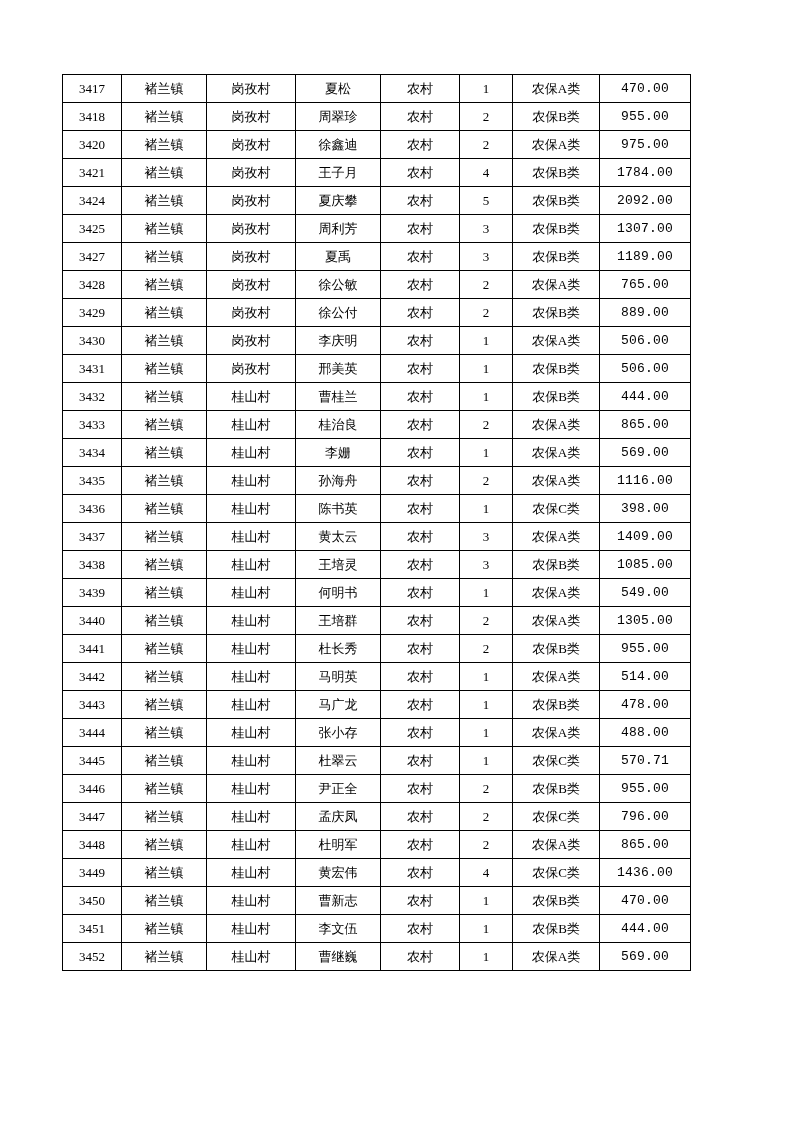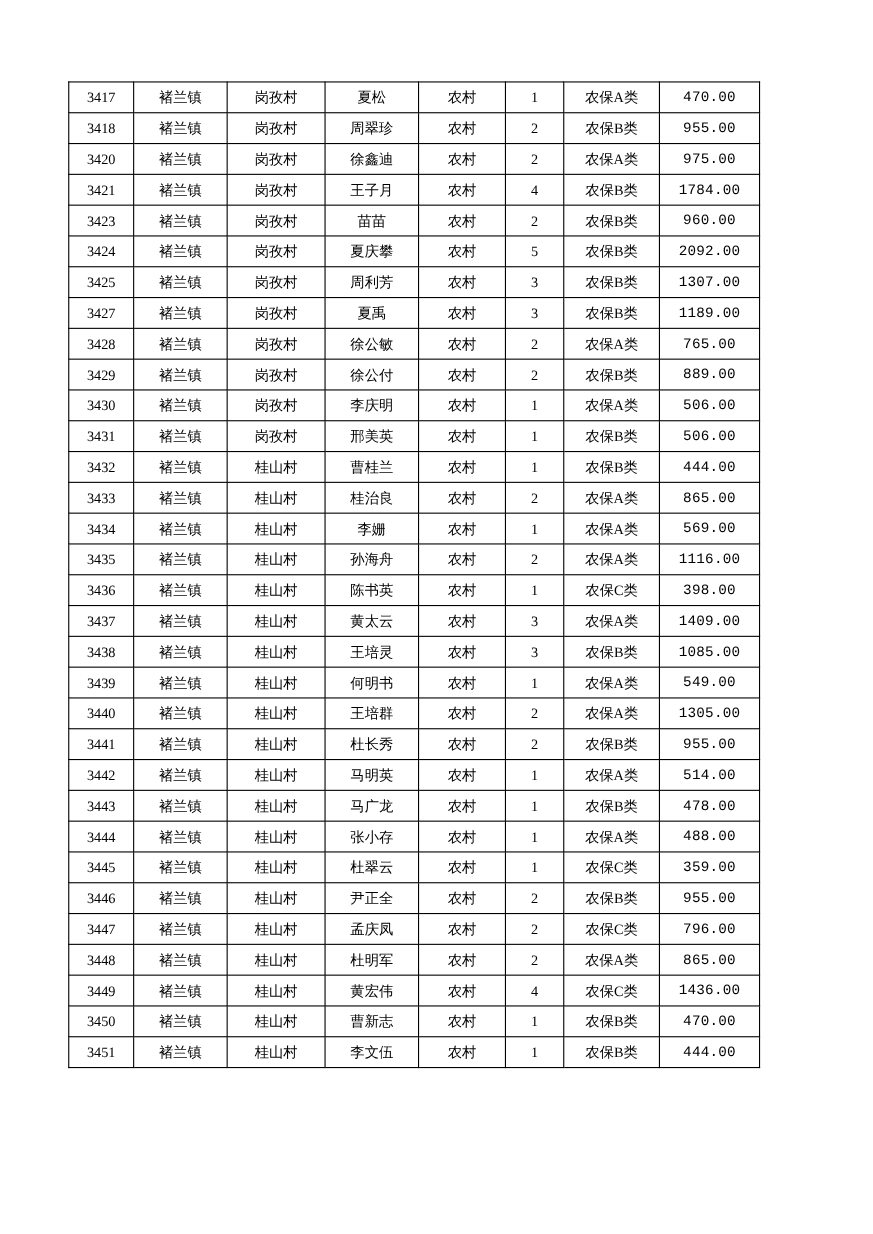--- a/index.html
+++ b/index.html
@@ -86,30 +86,20 @@
           <td class="c-id">3421</td>
           <td class="c-town">褚兰镇</td>
           <td class="c-village">岗孜村</td>
           <td class="c-name">王子月</td>
           <td class="c-type">农村</td>
           <td class="c-count">4</td>
           <td class="c-cat">农保B类</td>
           <td class="c-amount">1784.00</td>
         </tr>
         <tr>
-          <td class="c-id">3423</td>
-          <td class="c-town">褚兰镇</td>
-          <td class="c-village">岗孜村</td>
-          <td class="c-name">苗苗</td>
-          <td class="c-type">农村</td>
-          <td class="c-count">2</td>
-          <td class="c-cat">农保B类</td>
-          <td class="c-amount">960.00</td>
-        </tr>
-        <tr>
           <td class="c-id">3424</td>
           <td class="c-town">褚兰镇</td>
           <td class="c-village">岗孜村</td>
           <td class="c-name">夏庆攀</td>
           <td class="c-type">农村</td>
           <td class="c-count">5</td>
           <td class="c-cat">农保B类</td>
           <td class="c-amount">2092.00</td>
         </tr>
         <tr>
@@ -303,21 +293,21 @@
           <td class="c-amount">488.00</td>
         </tr>
         <tr>
           <td class="c-id">3445</td>
           <td class="c-town">褚兰镇</td>
           <td class="c-village">桂山村</td>
           <td class="c-name">杜翠云</td>
           <td class="c-type">农村</td>
           <td class="c-count">1</td>
           <td class="c-cat">农保C类</td>
-          <td class="c-amount">359.00</td>
+          <td class="c-amount">570.71</td>
         </tr>
         <tr>
           <td class="c-id">3446</td>
           <td class="c-town">褚兰镇</td>
           <td class="c-village">桂山村</td>
           <td class="c-name">尹正全</td>
           <td class="c-type">农村</td>
           <td class="c-count">2</td>
           <td class="c-cat">农保B类</td>
           <td class="c-amount">955.00</td>
@@ -364,16 +354,26 @@
         </tr>
         <tr>
           <td class="c-id">3451</td>
           <td class="c-town">褚兰镇</td>
           <td class="c-village">桂山村</td>
           <td class="c-name">李文伍</td>
           <td class="c-type">农村</td>
           <td class="c-count">1</td>
           <td class="c-cat">农保B类</td>
           <td class="c-amount">444.00</td>
+        </tr>
+        <tr>
+          <td class="c-id">3452</td>
+          <td class="c-town">褚兰镇</td>
+          <td class="c-village">桂山村</td>
+          <td class="c-name">曹继巍</td>
+          <td class="c-type">农村</td>
+          <td class="c-count">1</td>
+          <td class="c-cat">农保A类</td>
+          <td class="c-amount">569.00</td>
         </tr>
       </tbody>
   </table>
 </div>
 
 </body></html>

